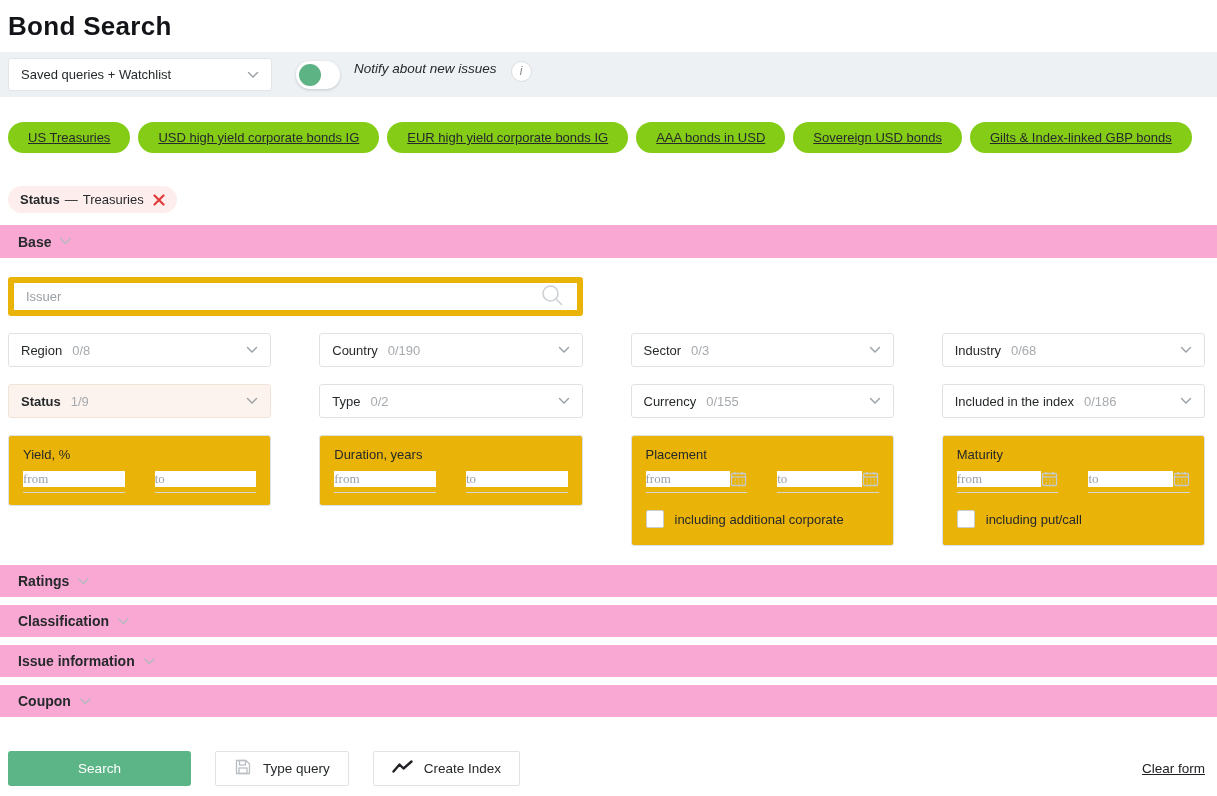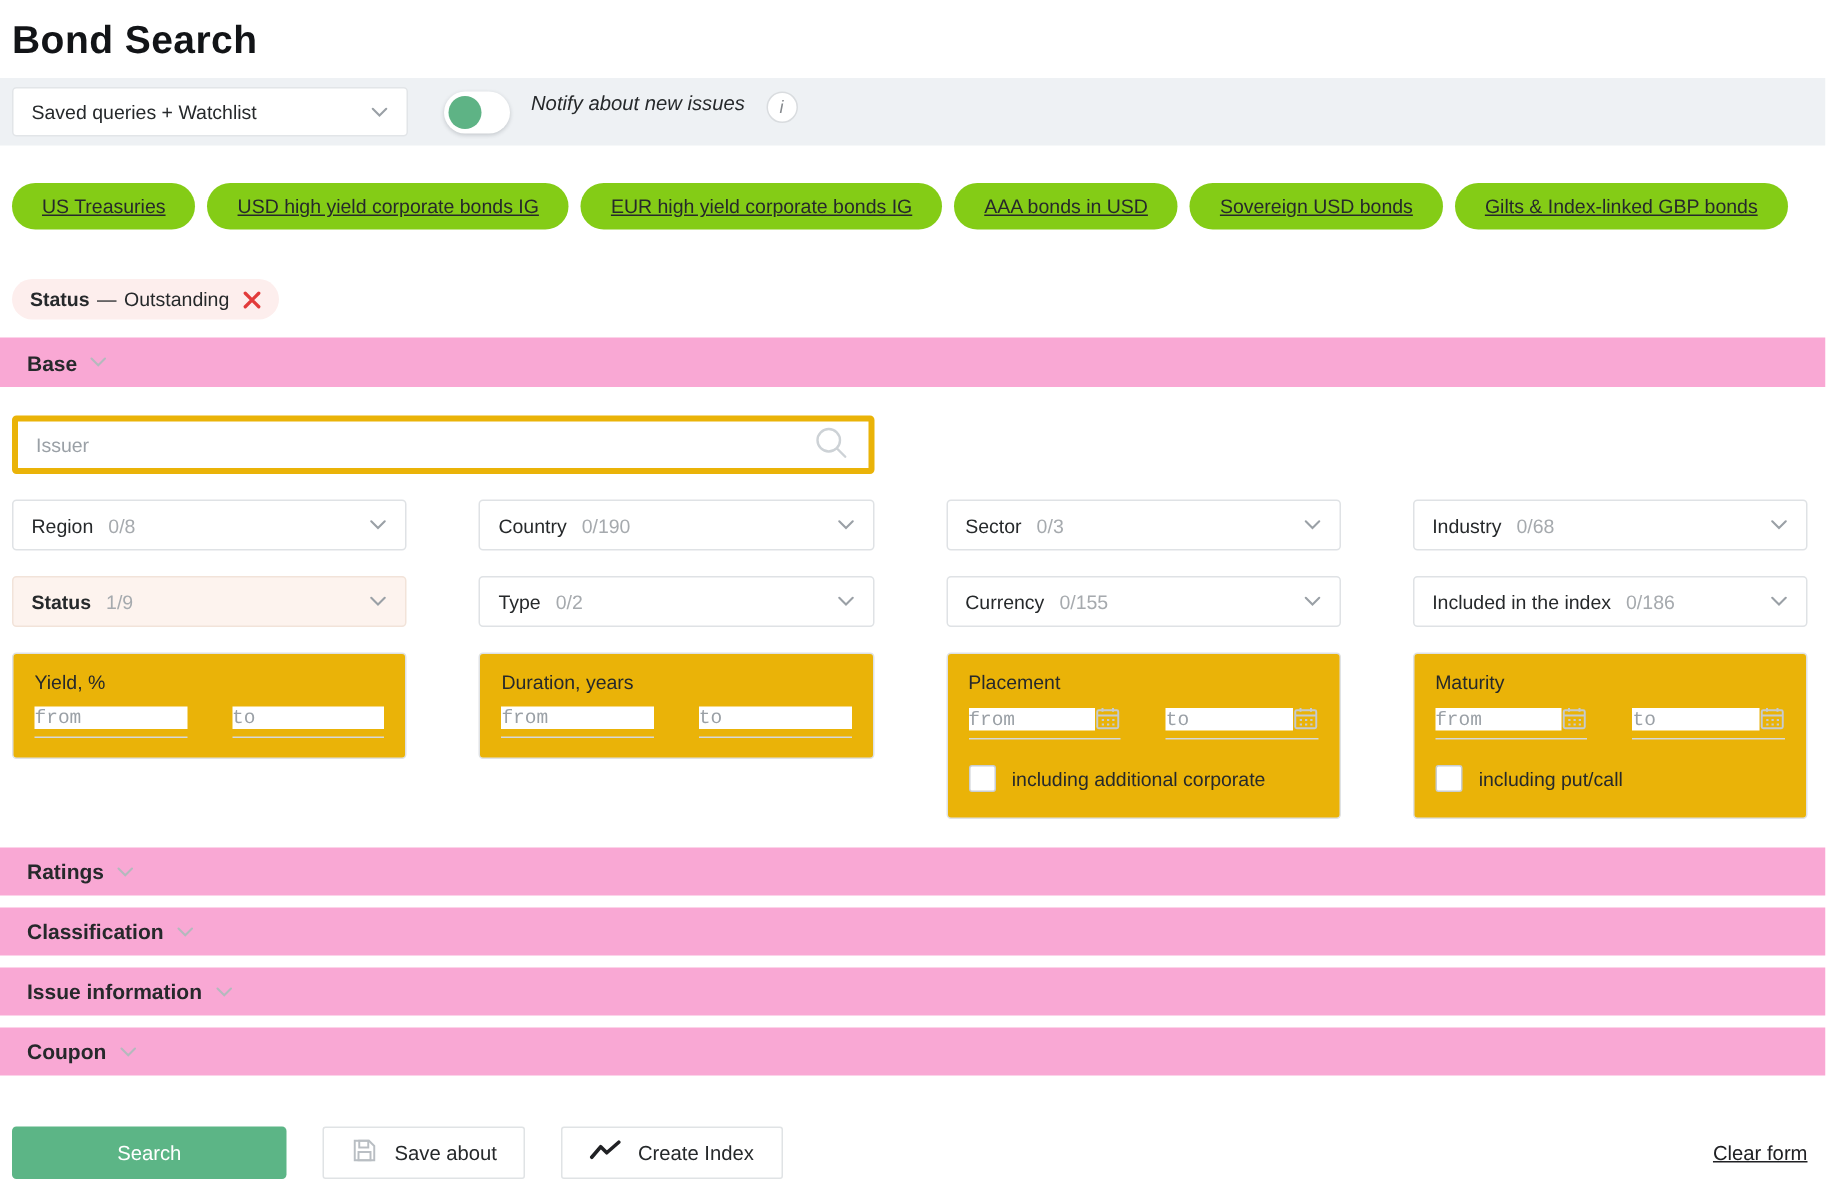--- a/index.html
+++ b/index.html
@@ -36,41 +36,41 @@
   .section-band { background:#f9a8d4; height:32px; display:flex; align-items:center; gap:9px;
                   padding:0 18px; font-weight:700; font-size:14px; cursor:pointer; }
   .band-base { margin-top:12px; height:33px; }
   .bands-bottom { margin-top:19px; }
   .bands-bottom .section-band { margin-bottom:8px; }
 
   .chev { display:inline-flex; }
 
   
   .issuer-row { padding:19px 12px 0 8px; }
-  .issuer-box { width:575px; height:39px; border:4px solid #eab308; border-radius:3px; display:flex;
+  .issuer-box { width:575px; height:39px; border:6px solid #eab308; border-radius:3px; display:flex;
                 align-items:center; padding:0 12px; background:#fff; }
   .issuer-box input { flex:1; border:none; outline:none; font-size:13px; font-family:inherit; color:#26292b; }
   .issuer-box input::placeholder { color:#9aa0a6; }
 
   
   .form-grid { display:grid; grid-template-columns:repeat(4,1fr); column-gap:48px; row-gap:17px;
                padding:17px 12px 0 8px; align-items:start; }
   .dd { height:34px; border:1px solid #dfe2e5; border-radius:3px; background:#fff; display:flex;
         align-items:center; gap:10px; padding:0 12px; cursor:pointer; }
   .dd .dd-count { color:#a6aaae; }
   .dd .chev { margin-left:auto; }
   .dd.active { background:#fdf3ee; border-color:#f2e3d9; }
   .dd.active .dd-label { font-weight:700; }
 
   
   .range-box { border:1px solid #dfe2e5; border-radius:3px; background:#eab308; padding:11px 14px 0; height:71px; }
   .range-box.tall { height:111px; }
   .range-inputs { display:flex; gap:30px; margin-top:9px; }
   .range-field { flex:1; display:flex; align-items:center; border-bottom:1px solid #d5d8db; padding-bottom:5px; }
-  .range-field input { width:100%; border:none; outline:none; font-size:13px; font-family:Liberation Mono, monospace; color:#26292b; }
+  .range-field input { width:100%; border:none; outline:none; font-size:13px; font-family:Liberation Serif, serif; color:#26292b; }
   .range-field input::placeholder { color:#9aa0a6; }
   .cal-icon { display:inline-flex; cursor:pointer; flex:none; }
   .range-check { display:flex; align-items:center; gap:11px; margin-top:17px; }
   .checkbox { width:18px; height:18px; border:1px solid #c9ced3; border-radius:2px; background:#fff; cursor:pointer; flex:none; }
 
   
   .footer { display:flex; align-items:center; margin-top:34px; padding:0 12px 0 8px; }
   .btn-search { width:183px; height:35px; background:#5cb586; color:#fff; border:none; border-radius:3px;
                 font-size:13.5px; font-family:inherit; display:flex; align-items:center; justify-content:center; cursor:pointer; }
   .btn-outline { height:35px; background:#fff; border:1px solid #e0e3e5; border-radius:2px; padding:0 18px;
@@ -109,21 +109,21 @@
   <span class="chip">EUR high yield corporate bonds IG</span>
   <span class="chip">AAA bonds in USD</span>
   <span class="chip">Sovereign USD bonds</span>
   <span class="chip">Gilts &amp; Index-linked GBP bonds</span>
 </div>
 
 <div class="active-filter-row">
   <span class="active-filter">
     <span class="af-field">Status</span>
     <span>—</span>
-    <span>Outstanding</span>
+    <span>Treasuries</span>
     <span class="x-icon">
       <svg width="12" height="12" viewBox="0 0 12 12">
           <path d="M1.5 1.5 L10.5 10.5 M10.5 1.5 L1.5 10.5" stroke="#e23b3b" stroke-width="2.2" stroke-linecap="round"></path>
         </svg>
     </span>
   </span>
 </div>
 
 <div class="section-band band-base">
   <span>Base</span>
@@ -344,21 +344,21 @@
 <div class="footer">
   <button class="btn-search">Search</button>
   <button class="btn-outline btn-save">
     <span>
       <svg width="18" height="18" viewBox="0 0 18 18">
           <path d="M2.5 2.5 H12 L15.5 6 V15.5 H2.5 Z" fill="none" stroke="#b9bec3" stroke-width="1.3"></path>
           <rect x="5.5" y="2.5" width="6" height="4.5" fill="none" stroke="#b9bec3" stroke-width="1.3"></rect>
           <rect x="5" y="10" width="8" height="5.5" fill="none" stroke="#b9bec3" stroke-width="1.3"></rect>
         </svg>
     </span>
-    <span>Save about</span>
+    <span>Type query</span>
   </button>
   <button class="btn-outline btn-index">
     <span>
       <svg width="21" height="16" viewBox="0 0 21 16">
           <path d="M1.5 12.5 L7.5 5.5 L11.5 9.5 L19.5 2.5" fill="none" stroke="#202124" stroke-width="2.4" stroke-linecap="round" stroke-linejoin="round"></path>
         </svg>
     </span>
     <span>Create Index</span>
   </button>
   <span class="clear-form">Clear form</span>

